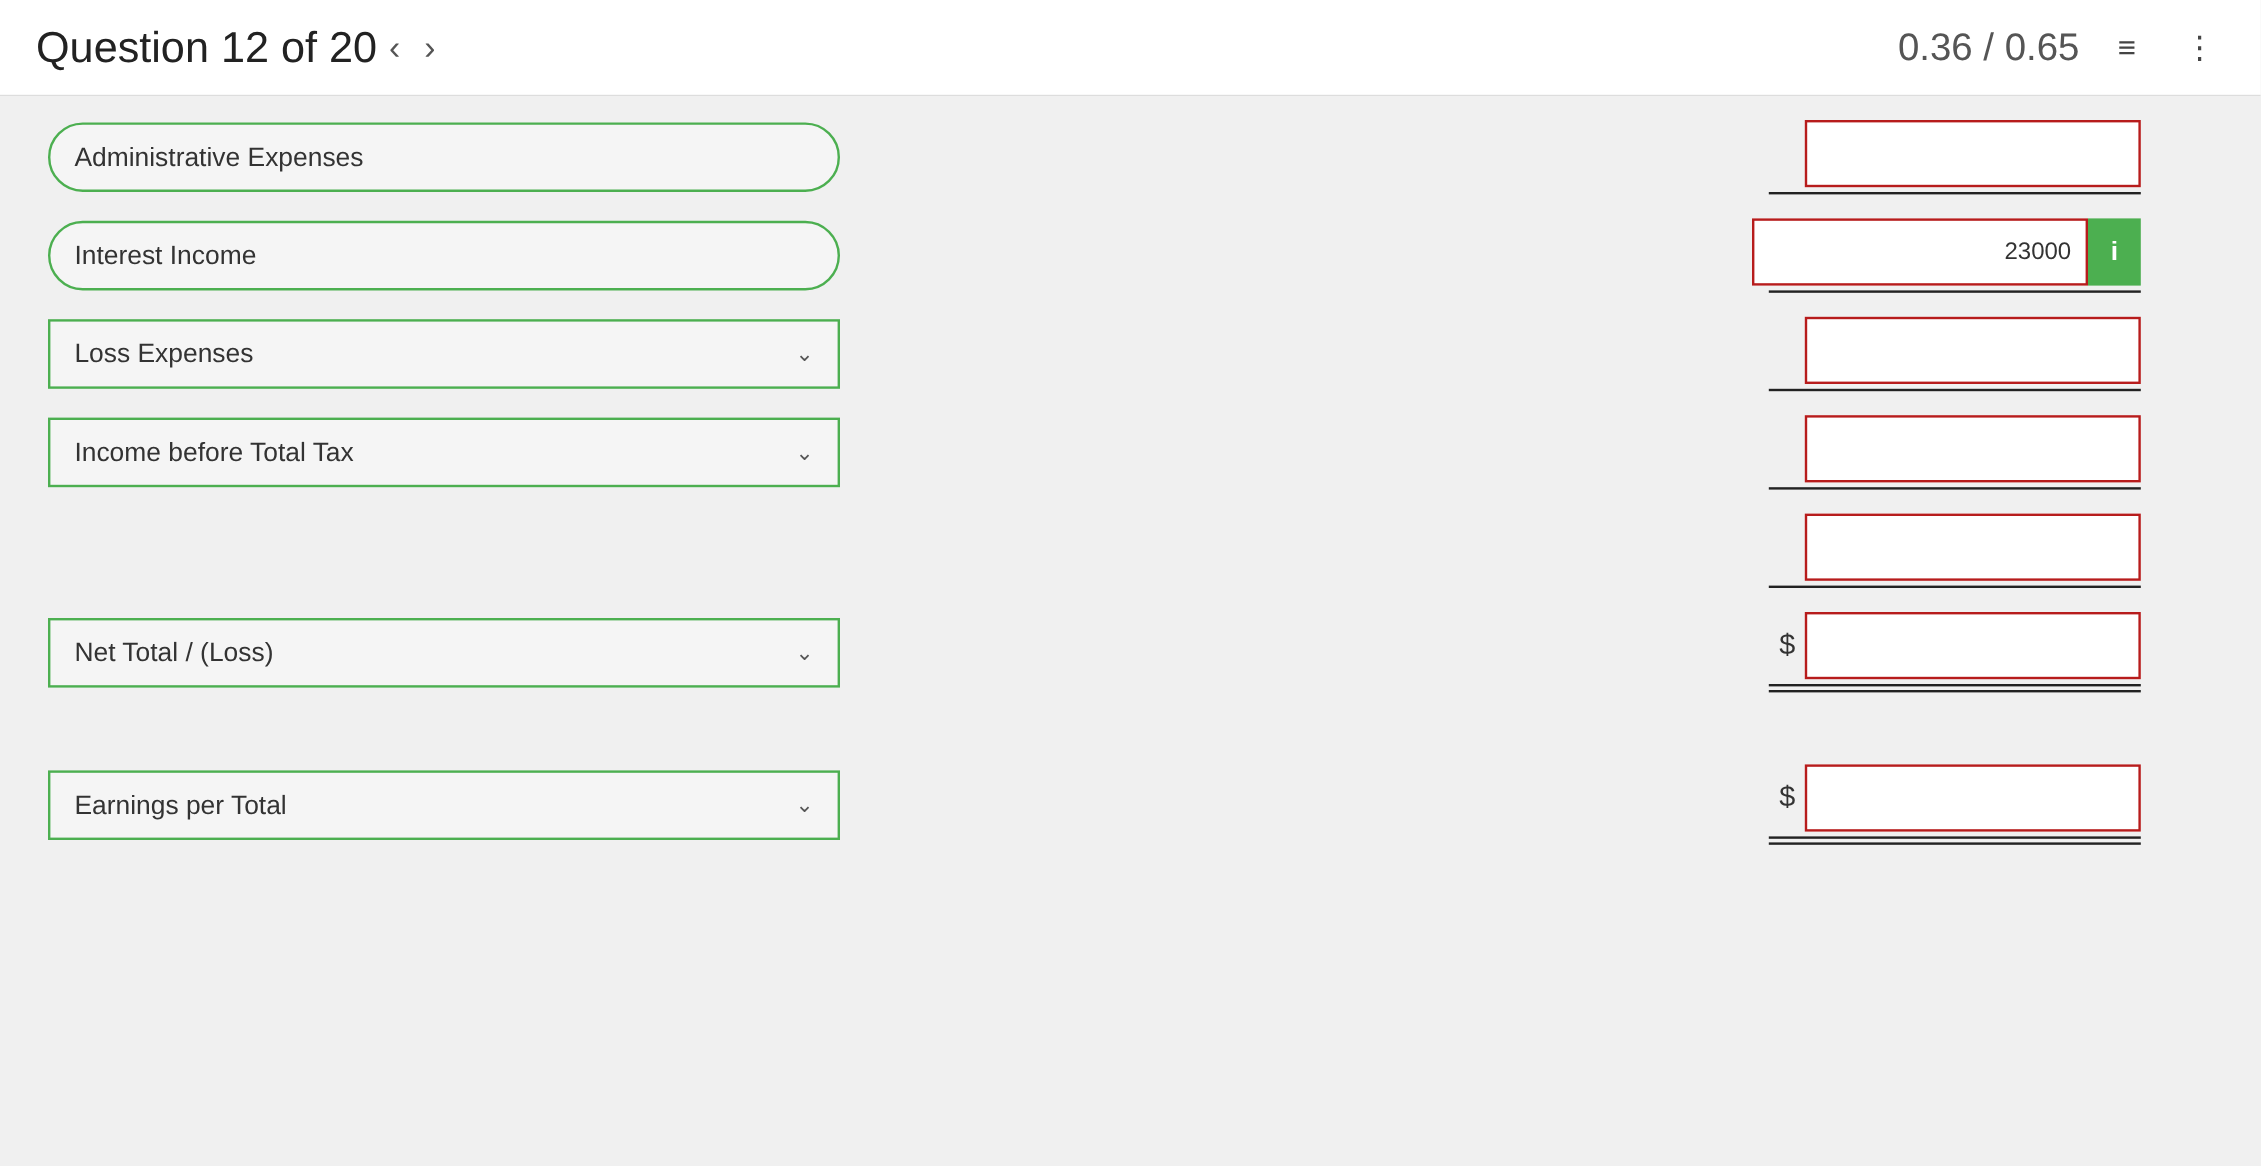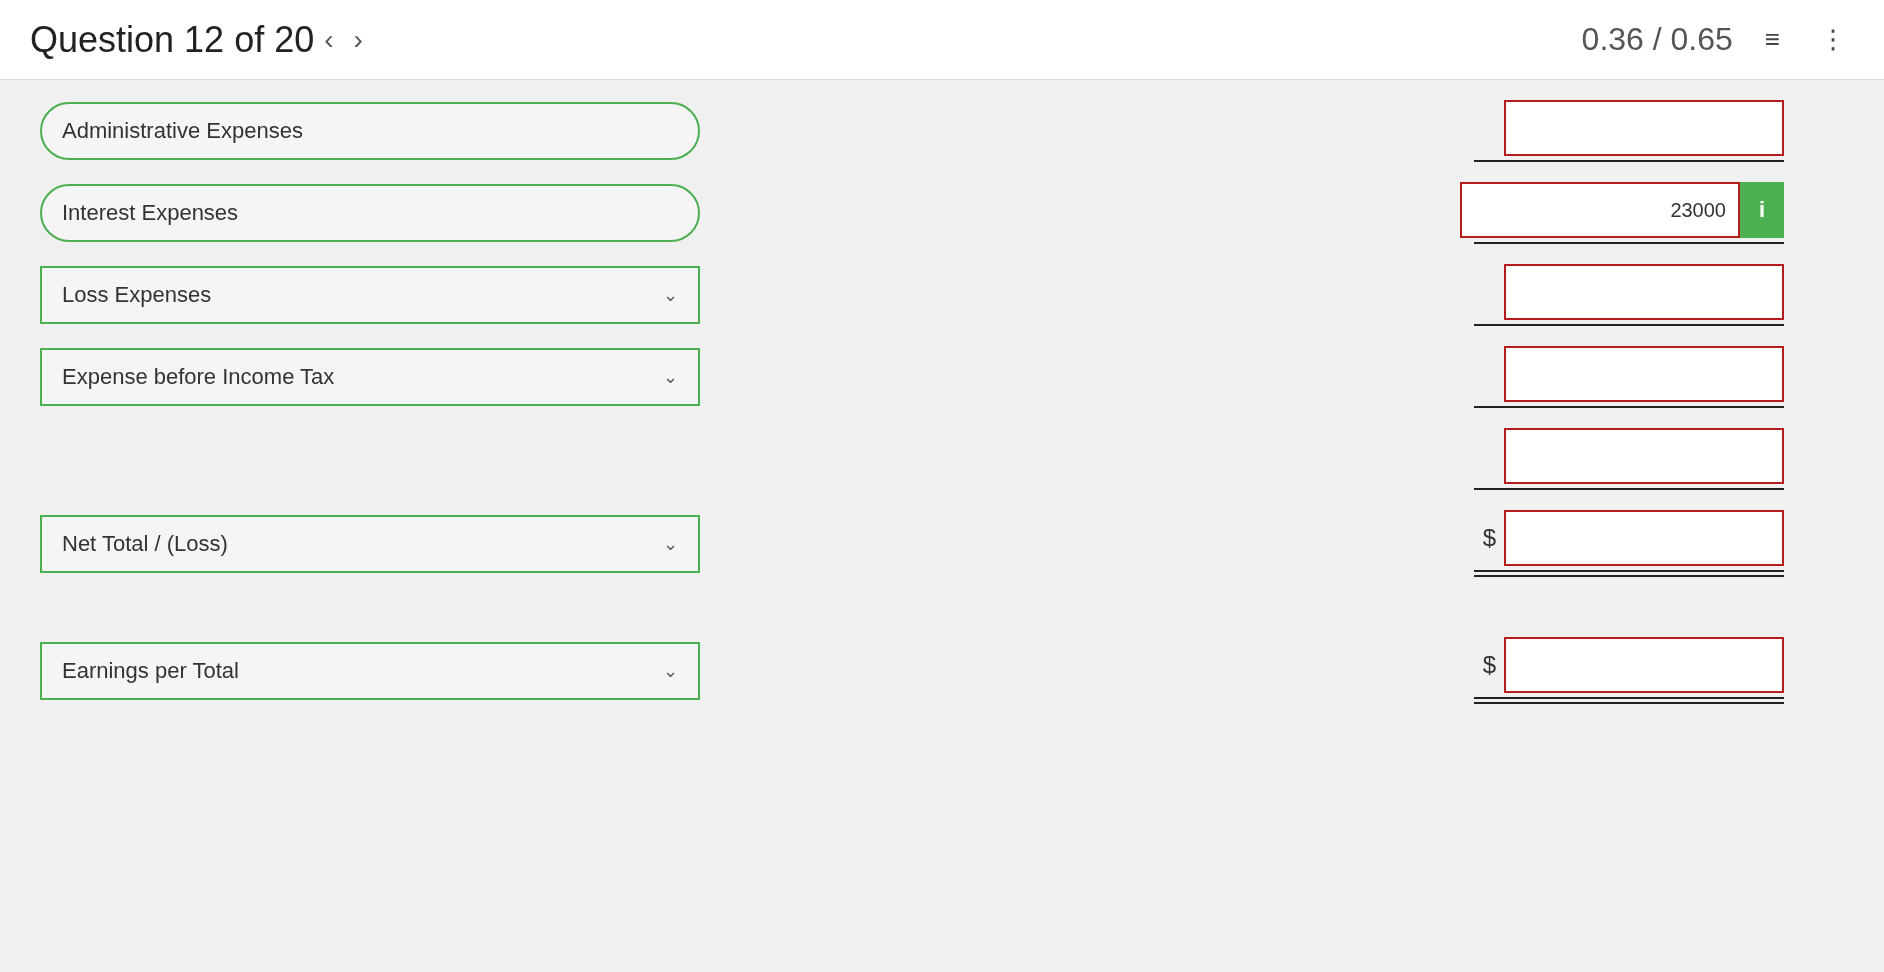--- a/index.html
+++ b/index.html
@@ -219,21 +219,21 @@
       <div class="input-wrapper">
         <input class="answer-input" type="text" value="" style="">
         <div class="line-under"></div>
       </div>
     </div>
   </div>
 
   <div class="form-row">
     <div class="label-area">
       <div class="label-box no-arrow">
-        <span>Interest Expenses</span>
+        <span>Interest Income</span>
       </div>
     </div>
     <div class="input-area">
       <div class="input-wrapper">
         <div class="input-with-info">
           <input class="answer-input with-value" type="text" value="23000" style="">
           <button class="info-btn">
             <span>i</span>
           </button>
         </div>
@@ -253,21 +253,21 @@
       <div class="input-wrapper">
         <input class="answer-input" type="text" value="" style="">
         <div class="line-under"></div>
       </div>
     </div>
   </div>
 
   <div class="form-row">
     <div class="label-area">
       <div class="label-box">
-        <span>Expense before Income Tax</span>
+        <span>Income before Total Tax</span>
         <span class="dropdown-arrow">⌄</span>
       </div>
     </div>
     <div class="input-area">
       <div class="input-wrapper">
         <input class="answer-input" type="text" value="" style="">
         <div class="line-under"></div>
       </div>
     </div>
   </div>

